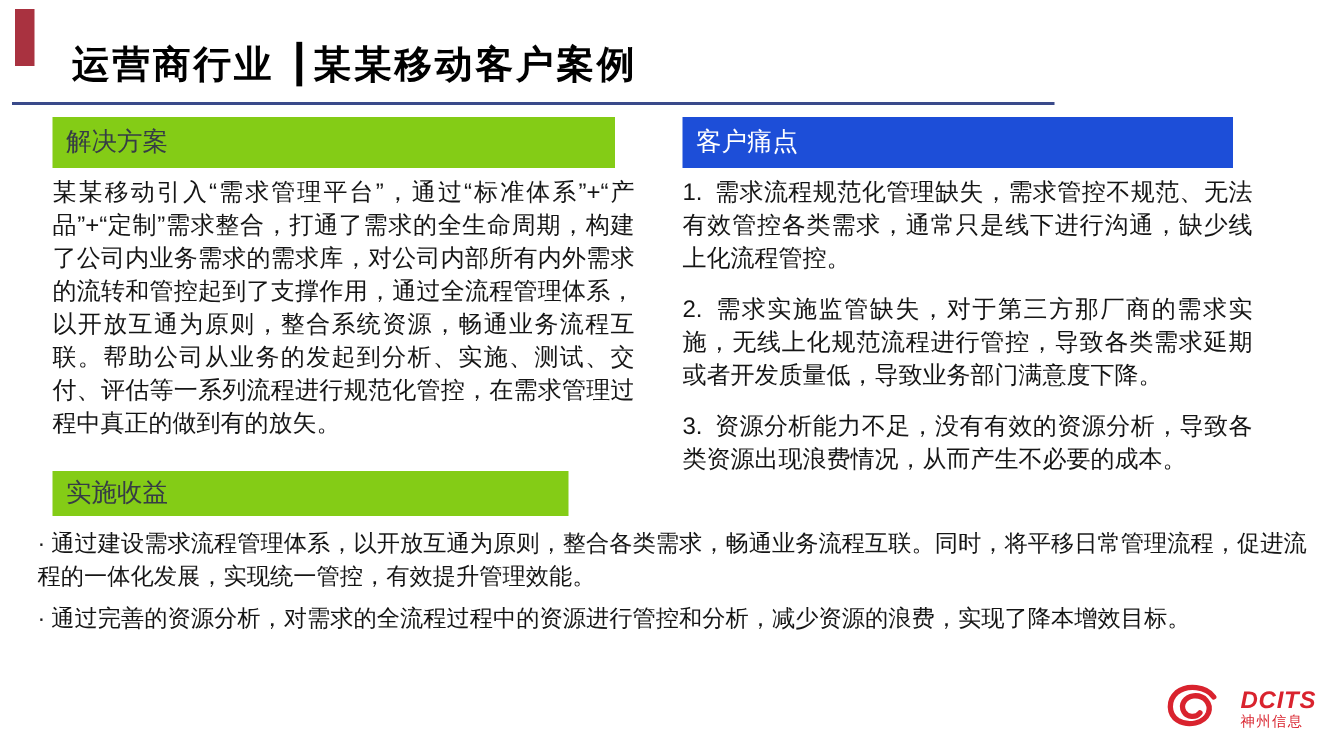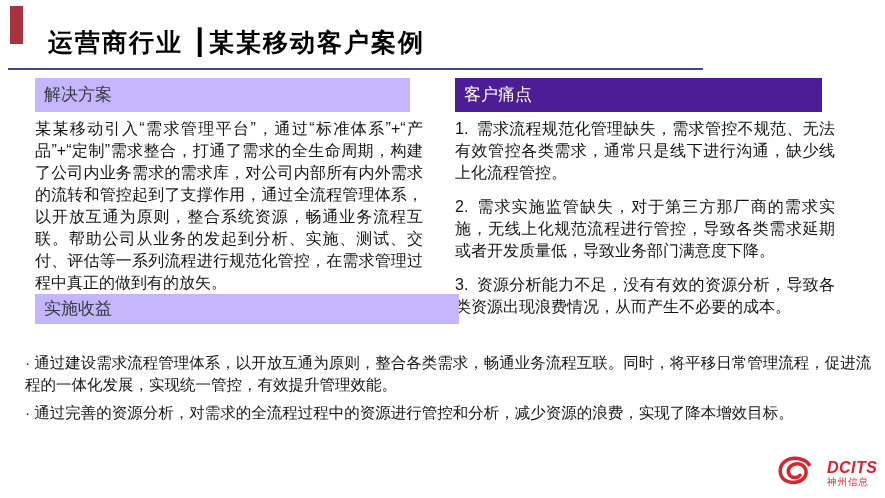--- a/index.html
+++ b/index.html
@@ -18,25 +18,25 @@
     white-space:nowrap;
   }
   .title-rule{
     position:absolute;left:8px;top:68px;width:695px;height:2px;
     background:#3a4a8a;
   }
   .section-header{
     position:absolute;height:34px;line-height:34px;
     font-size:17px;padding-left:9px;box-sizing:border-box;
   }
-  .header-light{background:#c4b5fd;color:#363d45;}
-  .header-red{background:#4c1d95;color:#ffffff;}
+  .header-light{background:#84cc16;color:#363d45;}
+  .header-red{background:#1d4ed8;color:#ffffff;}
   .sol-header{left:35px;top:78px;width:375px;}
   .pain-header{left:455px;top:78px;width:367px;}
-  .benefit-header{left:35px;top:294px;width:424px;height:30px;line-height:30px;}
+  .benefit-header{left:35px;top:314px;width:344px;height:30px;line-height:30px;}
   .sol-body{
     position:absolute;left:35px;top:118px;width:388px;
     font-size:16px;line-height:22px;text-align:justify;color:#151515;
   }
   .pain-body{
     position:absolute;left:455px;top:118px;width:380px;
     font-size:16px;line-height:22px;color:#151515;
   }
   .pain-item{margin-bottom:12px;text-align:justify;}
   .pain-item .num{margin-right:8px;}

